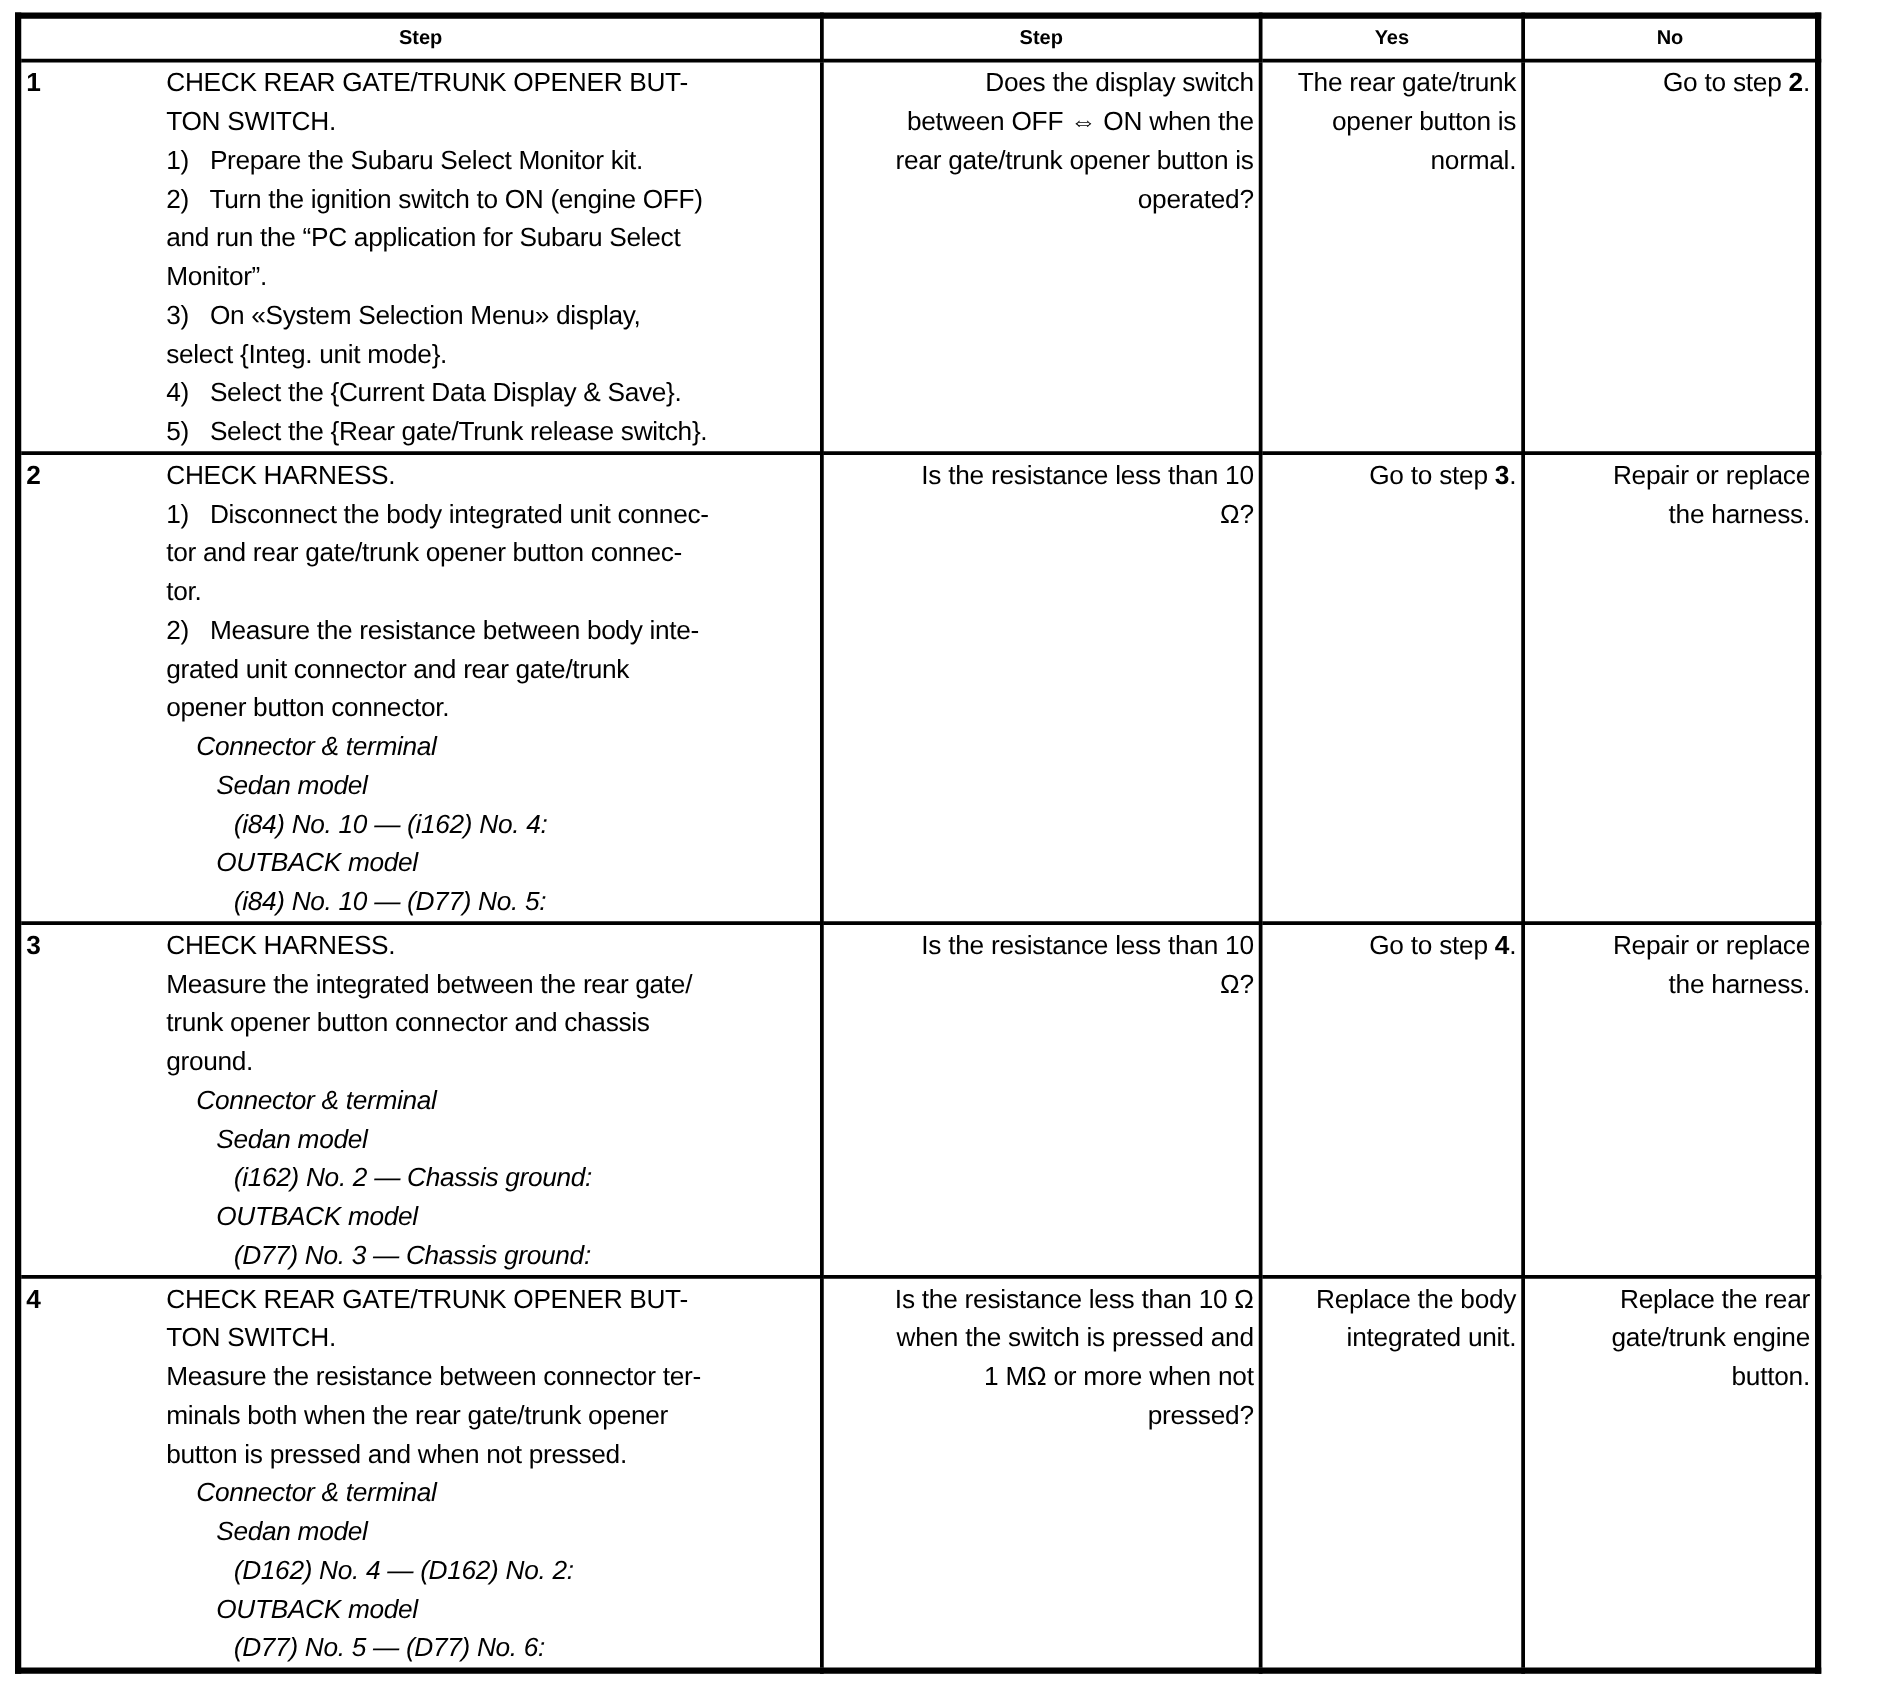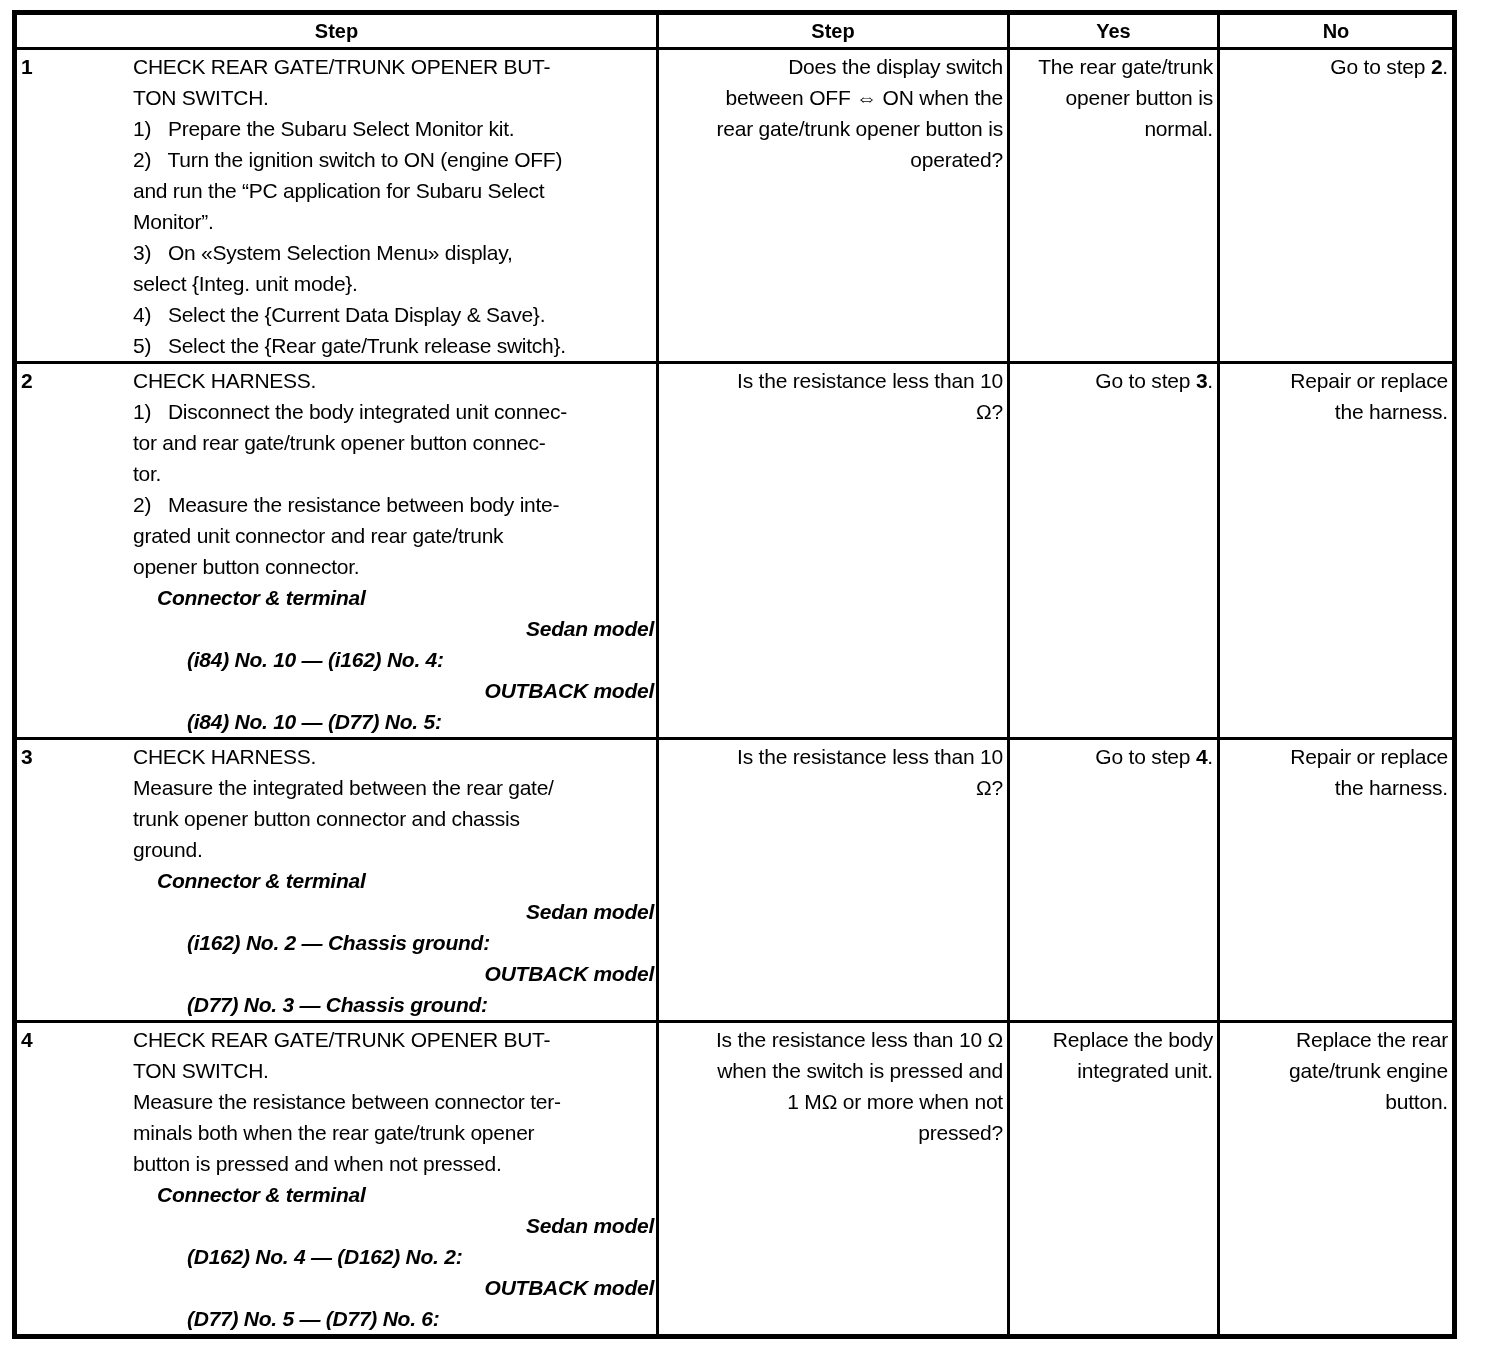--- a/index.html
+++ b/index.html
@@ -28,21 +28,21 @@
   col.c-no    { width: 236px; }
 
   th, td {
     border: 3px solid #000000;
     padding: 0;
     vertical-align: top;
   }
 
   thead tr { height: 36px; }
   thead th {
-    font-size: 20px;
+    font-size: 16px;
     font-weight: bold;
     text-align: center;
     vertical-align: middle;
     line-height: 1;
   }
 
   tbody tr.r1 { height: 312px; }
   tbody tr.r2 { height: 372px; }
   tbody tr.r3 { height: 280px; }
   tbody tr.r4 { height: 310px; }
@@ -70,25 +70,25 @@
     letter-spacing: -0.25px;
   }
 
   .line { white-space: pre-wrap; }
 
   .line.heading { font-weight: normal; }
 
   .line.connector1,
   .line.connector2,
   .line.connector3 {
-    font-weight: bold;
+    font-weight: normal;
     font-style: italic;
   }
   .line.connector1 { padding-left: 24px; }
-  .line.connector2 { padding-left: 40px; text-align: right; }
+  .line.connector2 { padding-left: 40px; }
   .line.connector3 { padding-left: 54px; }
 
   .cell-text {
     white-space: pre-wrap;
     padding: 1px 4px 0 7px;
     letter-spacing: -0.2px;
     text-align: right;
   }
 </style>
 </head>

